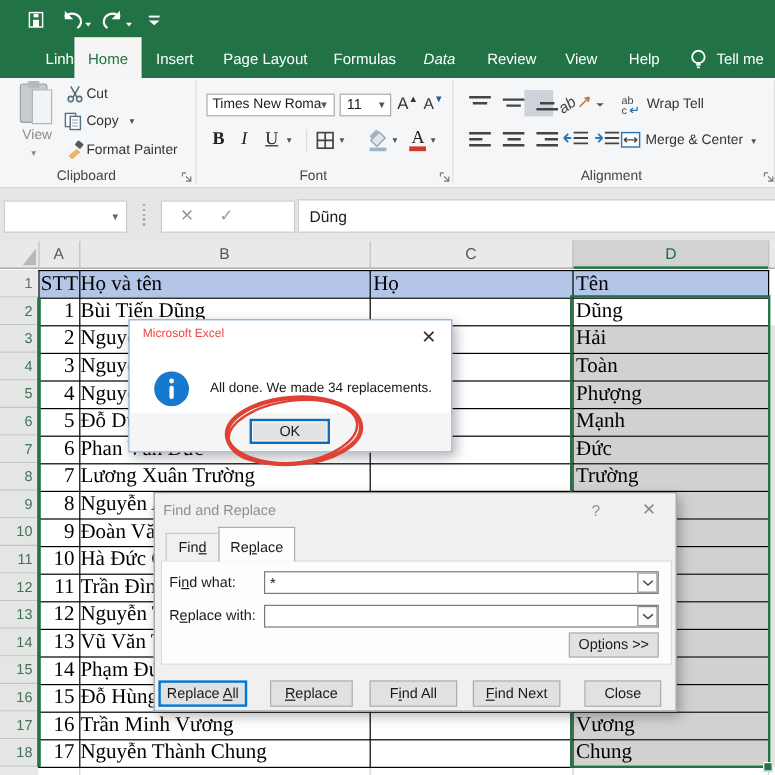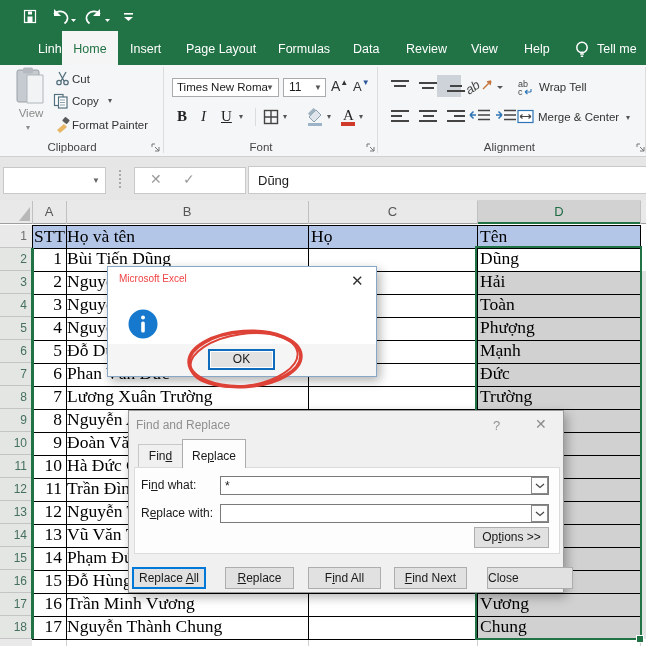--- a/index.html
+++ b/index.html
@@ -29,21 +29,21 @@
 </svg>
 
 <div class="abs" style="left:0;top:35px;width:646px;height:30px;background:#217346;"></div>
 <div class="abs" style="left:62px;top:31px;width:56px;height:34px;background:#f5f5f5;"></div>
 <div class="abs" style="left:0;top:35px;width:646px;height:30px;color:#fff;font-size:12.5px;">
   <span class="abs" style="left:38px;top:7px;">Linh</span>
   <span class="abs" style="left:62px;width:56px;text-align:center;top:7px;color:#217346;">Home</span>
   <span class="abs" style="left:130px;top:7px;">Insert</span>
   <span class="abs" style="left:186px;top:7px;">Page Layout</span>
   <span class="abs" style="left:278px;top:7px;">Formulas</span>
-  <span class="abs" style="left:353px;top:7px;">Data</span>
+  <span class="abs" style="left:353px;top:7px;font-style:italic;">Data</span>
   <span class="abs" style="left:406px;top:7px;">Review</span>
   <span class="abs" style="left:471px;top:7px;">View</span>
   <span class="abs" style="left:524px;top:7px;">Help</span>
   <span class="abs" style="left:597px;top:7px;">Tell me</span>
 </div>
 <svg class="abs" style="left:570px;top:38px;" width="24" height="24" viewBox="0 0 24 24">
   <circle cx="12" cy="9.5" r="5.2" stroke="#fff" fill="none" stroke-width="1.5"></circle>
   <path d="M10.2 16 h3.6 M10.8 18.2 h2.4" stroke="#fff" stroke-width="1.4" fill="none"></path>
   <path d="M10.5 14.2 h3" stroke="#fff" stroke-width="1.2"></path>
 </svg>
@@ -335,20 +335,21 @@
 
 <div class="abs" style="left:107px;top:266px;width:270px;height:111px;background:#fff;border:1px solid #88a6c6;box-shadow:3px 4px 10px rgba(0,0,0,0.3);z-index:20;">
   <div class="abs" style="left:11px;top:6px;font-size:10px;color:#ef4444;">Microsoft Excel</div>
   <div class="abs" style="left:243px;top:5px;font-size:15px;color:#333;">✕</div>
   <div class="abs" style="left:0;top:77px;width:268px;height:32px;background:#f5f5f5;"></div>
   <svg class="abs" style="left:20px;top:42px;" width="30" height="30" viewBox="0 0 30 30">
     <circle cx="15" cy="15" r="14.5" fill="#1679ce"></circle>
     <circle cx="15" cy="8.5" r="2" fill="#fff"></circle>
     <rect x="13.2" y="12.5" width="3.6" height="11" rx="1.6" fill="#fff"></rect>
   </svg>
+  <div class="abs" style="left:67px;top:51px;font-size:11.3px;color:#1a1a1a;white-space:nowrap;">All done. We made 34 replacements.</div>
   <div class="abs" style="left:100px;top:82px;width:67px;height:21px;background:#e2e2e2;border:2px solid #0f6cbd;box-shadow:inset 0 0 0 1px #fff;font-size:12px;color:#1a1a1a;text-align:center;line-height:17px;">OK</div>
 </div>
 
 <div class="abs" style="left:128px;top:410px;width:436px;height:183px;background:#f0f0f0;border:1px solid #9a9a9a;box-shadow:3px 4px 10px rgba(0,0,0,0.3);z-index:20;">
   <div class="abs" style="left:7px;top:7px;font-size:12px;color:#8f8f8f;">Find and Replace</div>
   <div class="abs" style="left:364px;top:7px;font-size:13px;color:#909090;">?</div>
   <div class="abs" style="left:406px;top:5px;font-size:14px;color:#8a8a8a;">✕</div>
   <div class="abs" style="left:5px;top:56px;width:426px;height:87px;background:#fdfdfd;border:1px solid #dcdcdc;"></div>
   <div class="abs" style="left:9px;top:33px;width:45px;height:23px;background:#f0f0f0;border:1px solid #c8c8c8;border-bottom:none;font-size:12px;text-align:center;line-height:22px;color:#1a1a1a;">Fin<u>d</u></div>
   <div class="abs" style="left:53px;top:28px;width:64px;height:29px;background:#fdfdfd;border:1px solid #acacac;border-bottom:none;font-size:12px;text-align:center;line-height:20px;padding-top:6px;color:#1a1a1a;">Re<u>p</u>lace</div>
@@ -363,21 +364,21 @@
   <div class="abs" style="left:91px;top:93px;width:329px;height:19px;background:#fff;border:1px solid #7a7a7a;"></div>
   <div class="abs" style="left:402px;top:94px;width:17px;height:17px;background:#fcfcfc;border:1px solid #8a8a8a;"></div>
   <svg class="abs" style="left:406px;top:100px;" width="10" height="6">
       <path d="M1 1 l4 3.5 4 -3.5" stroke="#444" fill="none" stroke-width="1.2"></path>
     </svg>
   <div class="abs" style="left:345px;top:116px;width:75px;height:21px;background:#e1e1e1;border:1px solid #adadad;font-size:12px;text-align:center;line-height:19px;color:#1a1a1a;">Op<u>t</u>ions &gt;&gt;</div>
   <div class="abs" style="left:3px;top:156px;width:74px;height:22px;background:#e1e1e1;border:2px solid #0078d7;font-size:12px;text-align:center;line-height:18px;color:#1a1a1a;">Replace <u>A</u>ll</div>
   <div class="abs" style="left:96px;top:156px;width:69px;height:22px;background:#e1e1e1;border:1px solid #adadad;font-size:12px;text-align:center;line-height:20px;color:#1a1a1a;"><u>R</u>eplace</div>
   <div class="abs" style="left:179px;top:156px;width:73px;height:22px;background:#e1e1e1;border:1px solid #adadad;font-size:12px;text-align:center;line-height:20px;color:#1a1a1a;">F<u>i</u>nd All</div>
   <div class="abs" style="left:265px;top:156px;width:73px;height:22px;background:#e1e1e1;border:1px solid #adadad;font-size:12px;text-align:center;line-height:20px;color:#1a1a1a;"><u>F</u>ind Next</div>
-  <div class="abs" style="left:358px;top:156px;width:86px;height:22px;background:#e1e1e1;border:1px solid #adadad;font-size:12px;text-align:left;line-height:20px;color:#1a1a1a;">Close</div>
+  <div class="abs" style="left:358px;top:156px;width:64px;height:22px;background:#e1e1e1;border:1px solid #adadad;font-size:12px;text-align:center;line-height:20px;color:#1a1a1a;">Close</div>
 </div>
 
 <svg class="abs" style="left:180px;top:322px;z-index:50;" width="135" height="76" viewBox="0 0 135 76">
   <g fill="none" stroke="#de4237" stroke-width="3.6" stroke-linecap="round">
     <ellipse cx="65" cy="37" rx="56" ry="27.5" transform="rotate(-4 65 37)"></ellipse>
     <ellipse cx="64" cy="38" rx="54" ry="26" transform="rotate(-8 64 38)" stroke-width="2"></ellipse>
   </g>
 </svg>
 
 </body></html>

